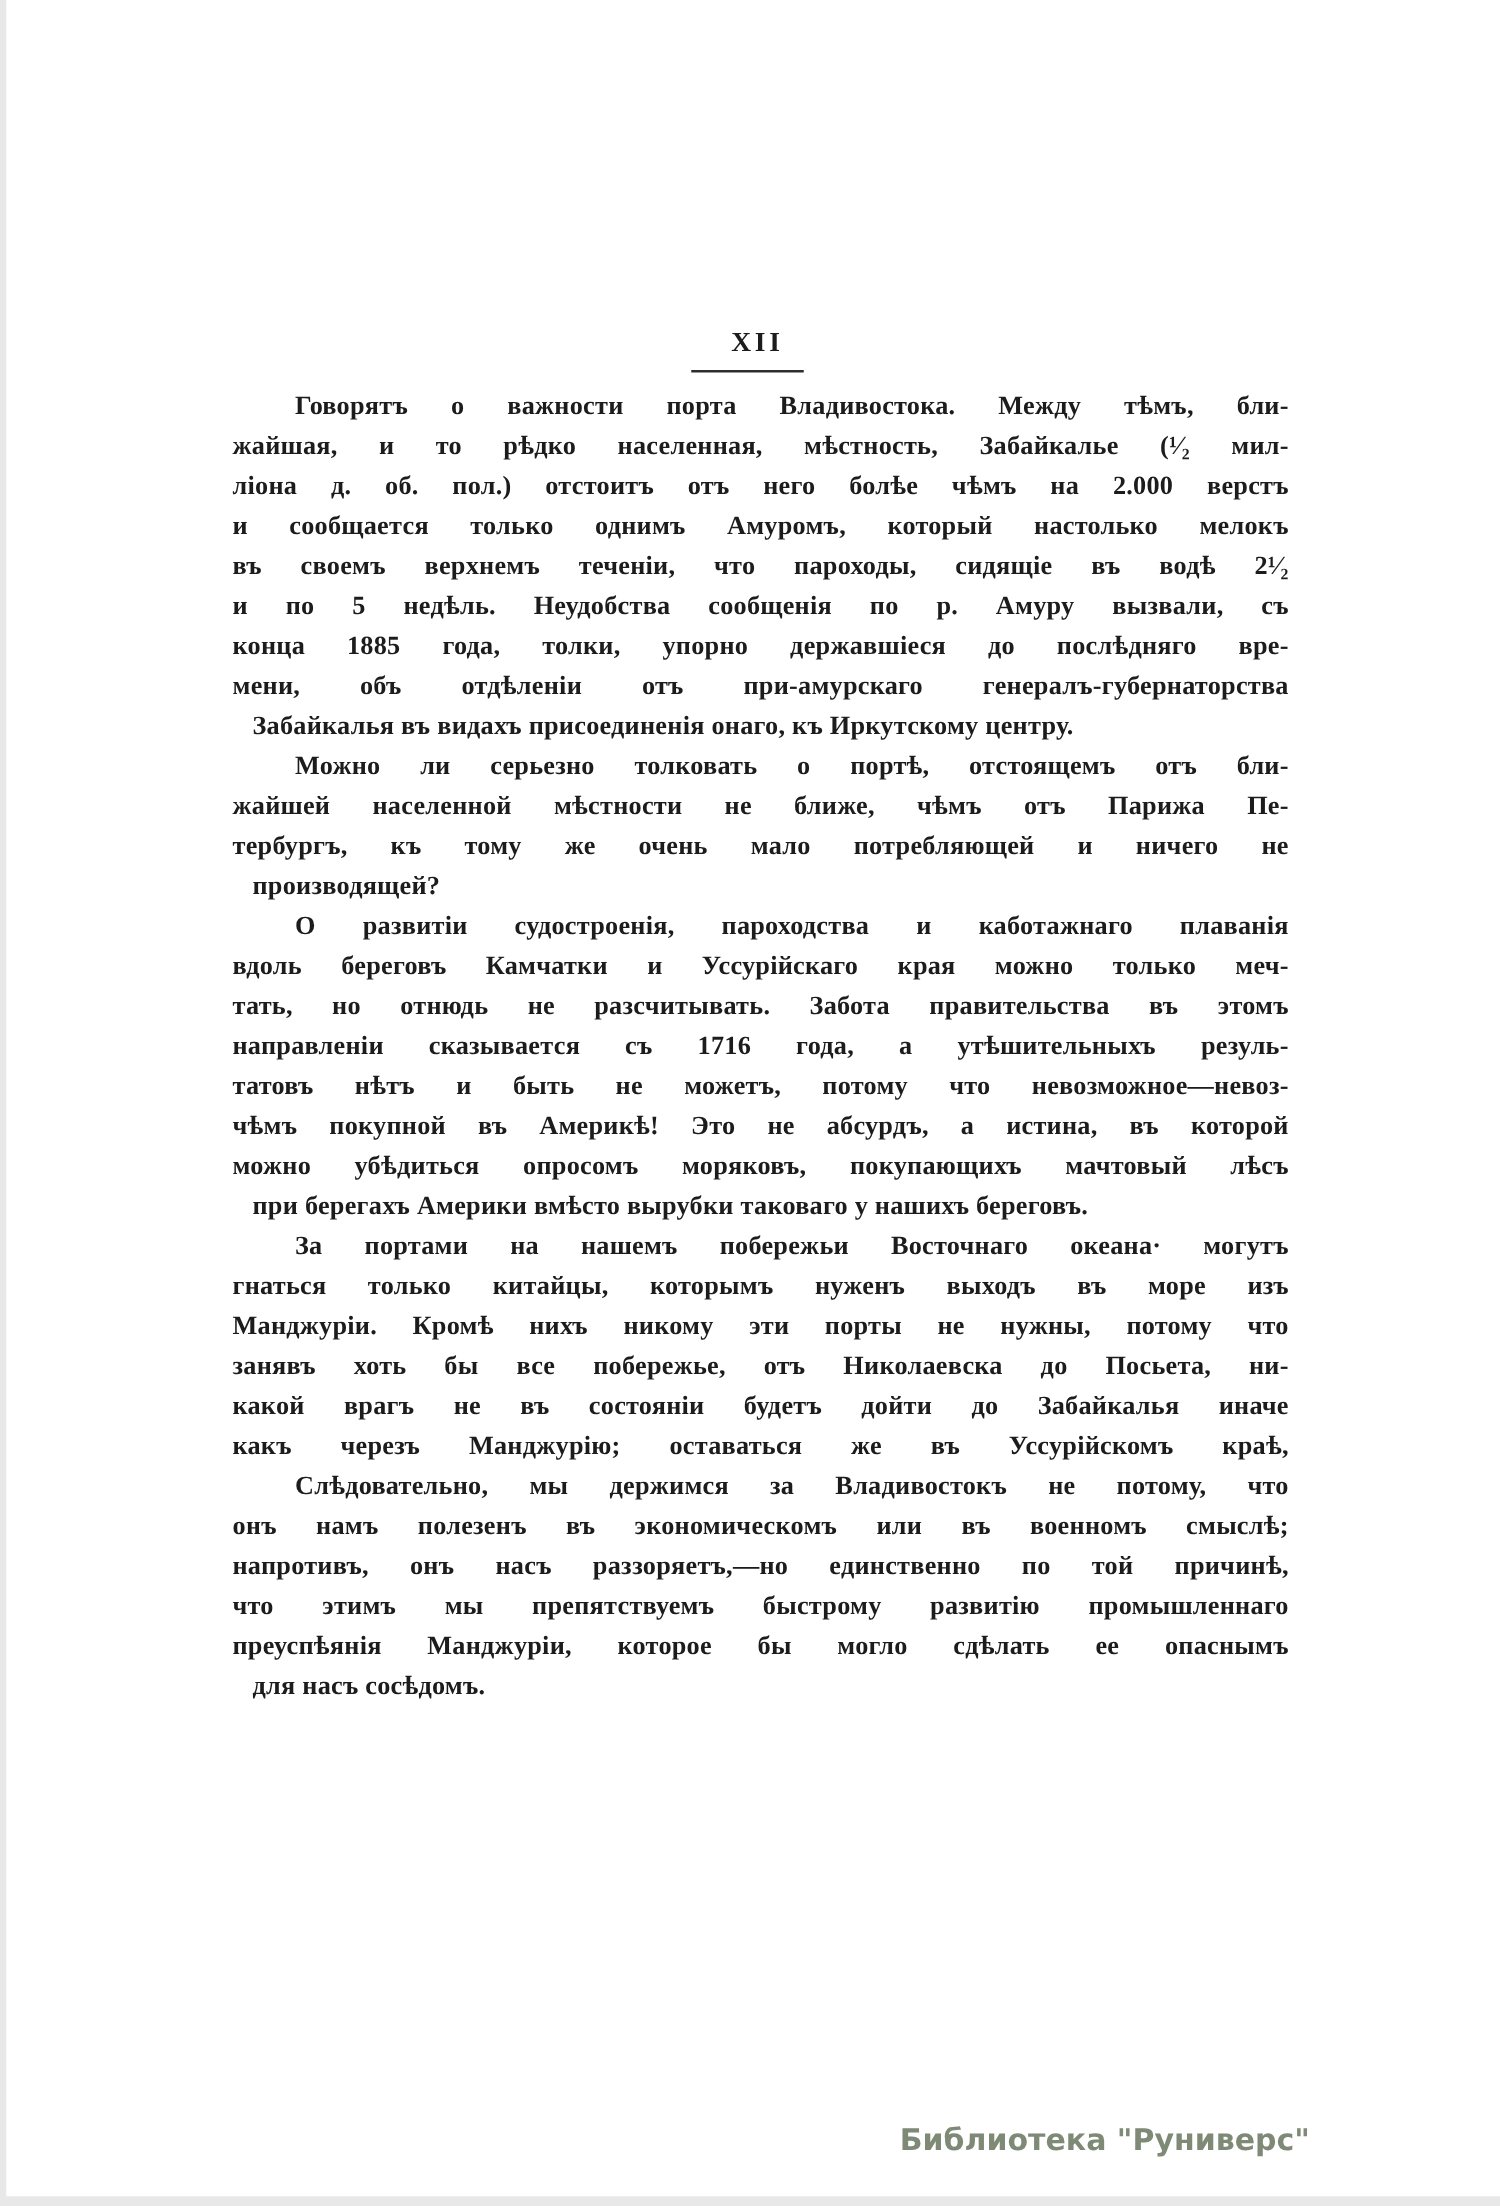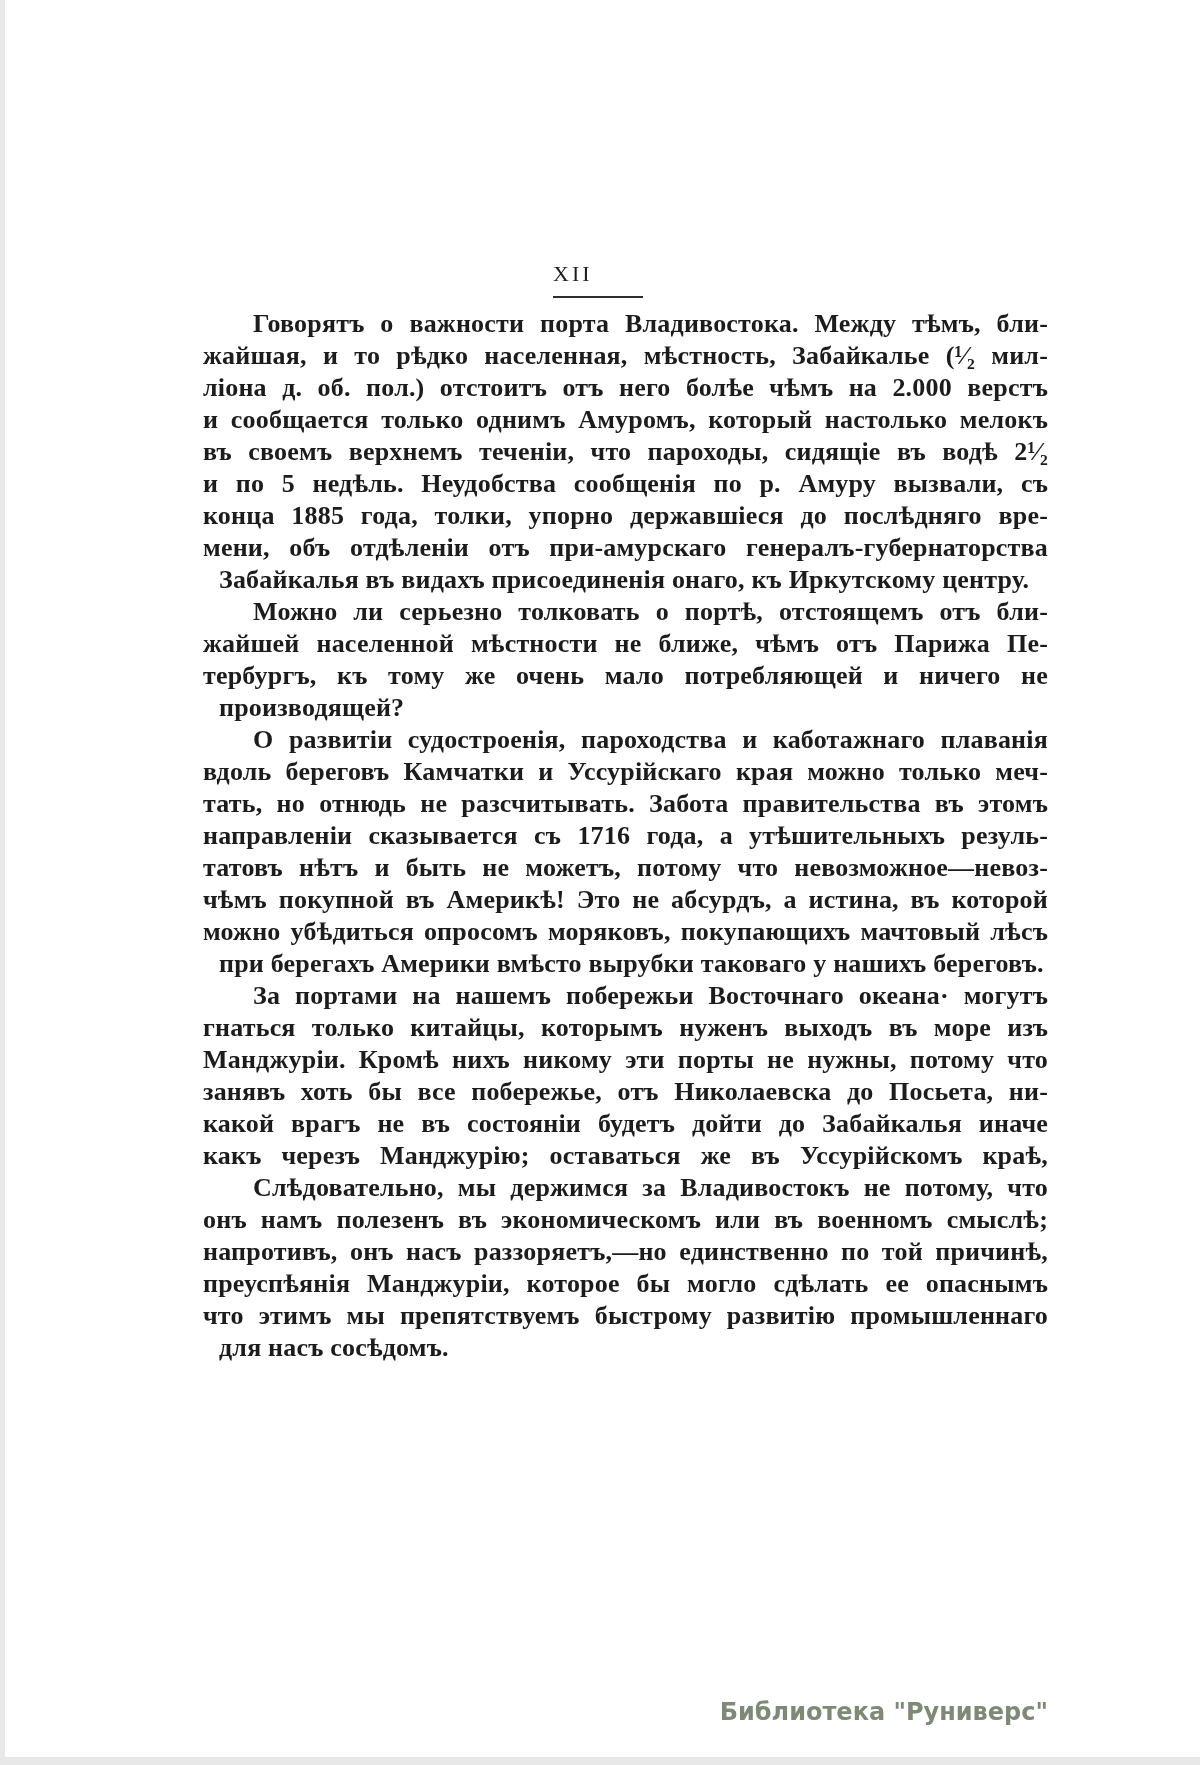--- a/index.html
+++ b/index.html
@@ -18,33 +18,33 @@
   }
   .edge-left{
     position:absolute;left:0;top:0;width:5px;height:1765px;
     background:var(--edge);
   }
   .edge-bottom{
     position:absolute;left:0;top:1757px;width:1200px;height:8px;
     background:var(--edge);
   }
   .pagenum{
-    position:absolute;top:261px;left:553px;width:90px;
-    text-align:left;
-    font-size:22px;font-weight:normal;letter-spacing:3px;
+    position:absolute;top:261px;left:537px;width:90px;
+    text-align:right;
+    font-size:22px;font-weight:bold;letter-spacing:3px;
     color:var(--ink);
   }
   .header-rule{
     position:absolute;top:296px;left:553px;width:90px;height:2px;
     background:#2e2e2e;
   }
   .text-block{
-    position:absolute;left:203px;top:308px;width:845px;
+    position:absolute;left:186px;top:308px;width:845px;
     color:var(--ink);
-    font-size:26px;font-weight:bold;
+    font-size:21px;font-weight:bold;
     letter-spacing:0.2px;
   }
   .line{
     height:32px;line-height:32px;
     text-align:justify;
     -moz-text-align-last:justify;
     text-align-last:justify;
     white-space:nowrap;
   }
   .line.last{
@@ -98,19 +98,19 @@
       <div class="line last">при берегахъ Америки вмѣсто вырубки таковаго у нашихъ береговъ.</div>
       <div class="line indent">За портами на нашемъ побережьи Восточнаго океана· могутъ</div>
       <div class="line">гнаться только китайцы, которымъ нуженъ выходъ въ море изъ</div>
       <div class="line">Манджуріи. Кромѣ нихъ никому эти порты не нужны, потому что</div>
       <div class="line">занявъ хоть бы все побережье, отъ Николаевска до Посьета, ни-</div>
       <div class="line">какой врагъ не въ состояніи будетъ дойти до Забайкалья иначе</div>
       <div class="line">какъ черезъ Манджурію; оставаться же въ Уссурійскомъ краѣ,</div>
       <div class="line indent">Слѣдовательно, мы держимся за Владивостокъ не потому, что</div>
       <div class="line">онъ намъ полезенъ въ экономическомъ или въ военномъ смыслѣ;</div>
       <div class="line">напротивъ, онъ насъ раззоряетъ,—но единственно по той причинѣ,</div>
+      <div class="line">что этимъ мы препятствуемъ быстрому развитію промышленнаго</div>
       <div class="line">преуспѣянія Манджуріи, которое бы могло сдѣлать ее опаснымъ</div>
-      <div class="line">что этимъ мы препятствуемъ быстрому развитію промышленнаго</div>
       <div class="line last">для насъ сосѣдомъ.</div>
     </div>
 
   <div class="watermark">Библиотека "Руниверс"</div>
 </div>
 
 </body></html>

